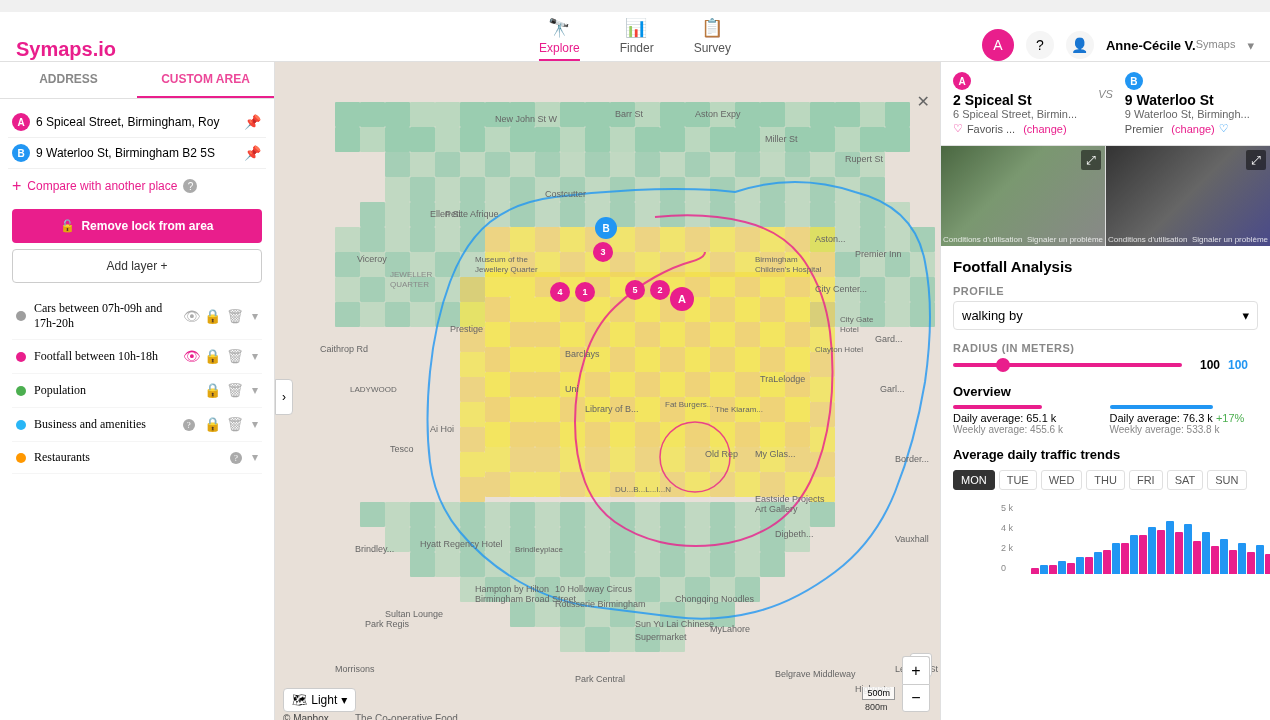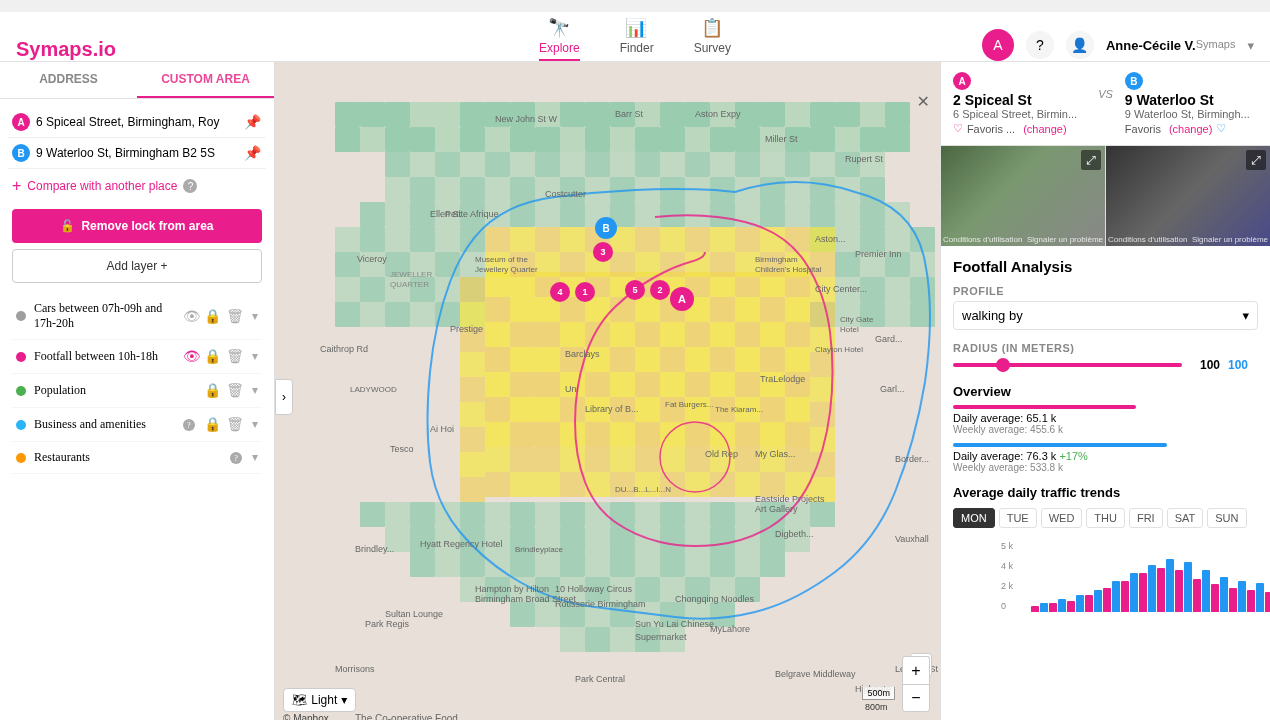--- a/index.html
+++ b/index.html
@@ -99,21 +99,21 @@
 
     .radius-section { margin-bottom: 12px; }
     .radius-row { display: flex; align-items: center; gap: 8px; }
     .radius-slider { flex: 1; -webkit-appearance: none; height: 4px; border-radius: 2px; background: linear-gradient(to right, #e91e8c 0%, #e91e8c 100%); outline: none; cursor: pointer; }
     .radius-slider::-webkit-slider-thumb { -webkit-appearance: none; width: 14px; height: 14px; border-radius: 50%; background: #e91e8c; cursor: pointer; }
     .radius-val { font-size: 12px; font-weight: 600; width: 30px; text-align: right; }
     .radius-val2 { font-size: 12px; font-weight: 600; width: 30px; color: #2196f3; }
 
     .overview-section { margin-bottom: 12px; }
     .overview-title { font-size: 13px; font-weight: 700; margin-bottom: 6px; }
-    .overview-stats { display: flex; gap: 8px; flex-direction: column; }
+    .overview-stats { display: flex; gap: 8px; }
     .stat-block { flex: 1; }
     .stat-bar { height: 4px; border-radius: 2px; margin-bottom: 3px; }
     .stat-bar.a { background: #e91e8c; }
     .stat-bar.b { background: #2196f3; }
 
     .trends-section { }
     .trends-title { font-size: 13px; font-weight: 700; margin-bottom: 8px; }
     .day-tabs { display: flex; gap: 4px; margin-bottom: 8px; }
     .day-tab { padding: 3px 7px; font-size: 11px; border: 1px solid #e0e0e0; border-radius: 3px; cursor: pointer; background: white; color: #555; }
     .day-tab.active { background: #333; color: white; border-color: #333; }
@@ -816,21 +816,21 @@
             <span>Favoris ...</span>
             <span class="comp-change">(change)</span>
           </div>
         </div>
         <div class="vs-divider">VS</div>
         <div class="comp-place">
           <div class="comp-badge b">B</div>
           <div class="comp-name">9 Waterloo St</div>
           <div class="comp-addr">9 Waterloo St, Birmingh...</div>
           <div class="comp-fav">
-            <span>Favoris</span>
+            <span>Premier</span>
             <span class="comp-change">(change)</span>
             <span style="color:#2196f3;">♡</span>
           </div>
         </div>
       </div>
     </div>
 
     <div class="street-views">
       <div class="street-view">
         <div class="sv-placeholder" style="background:linear-gradient(135deg, #4a6741 0%, #7a9870 40%, #888 100%);"></div>

